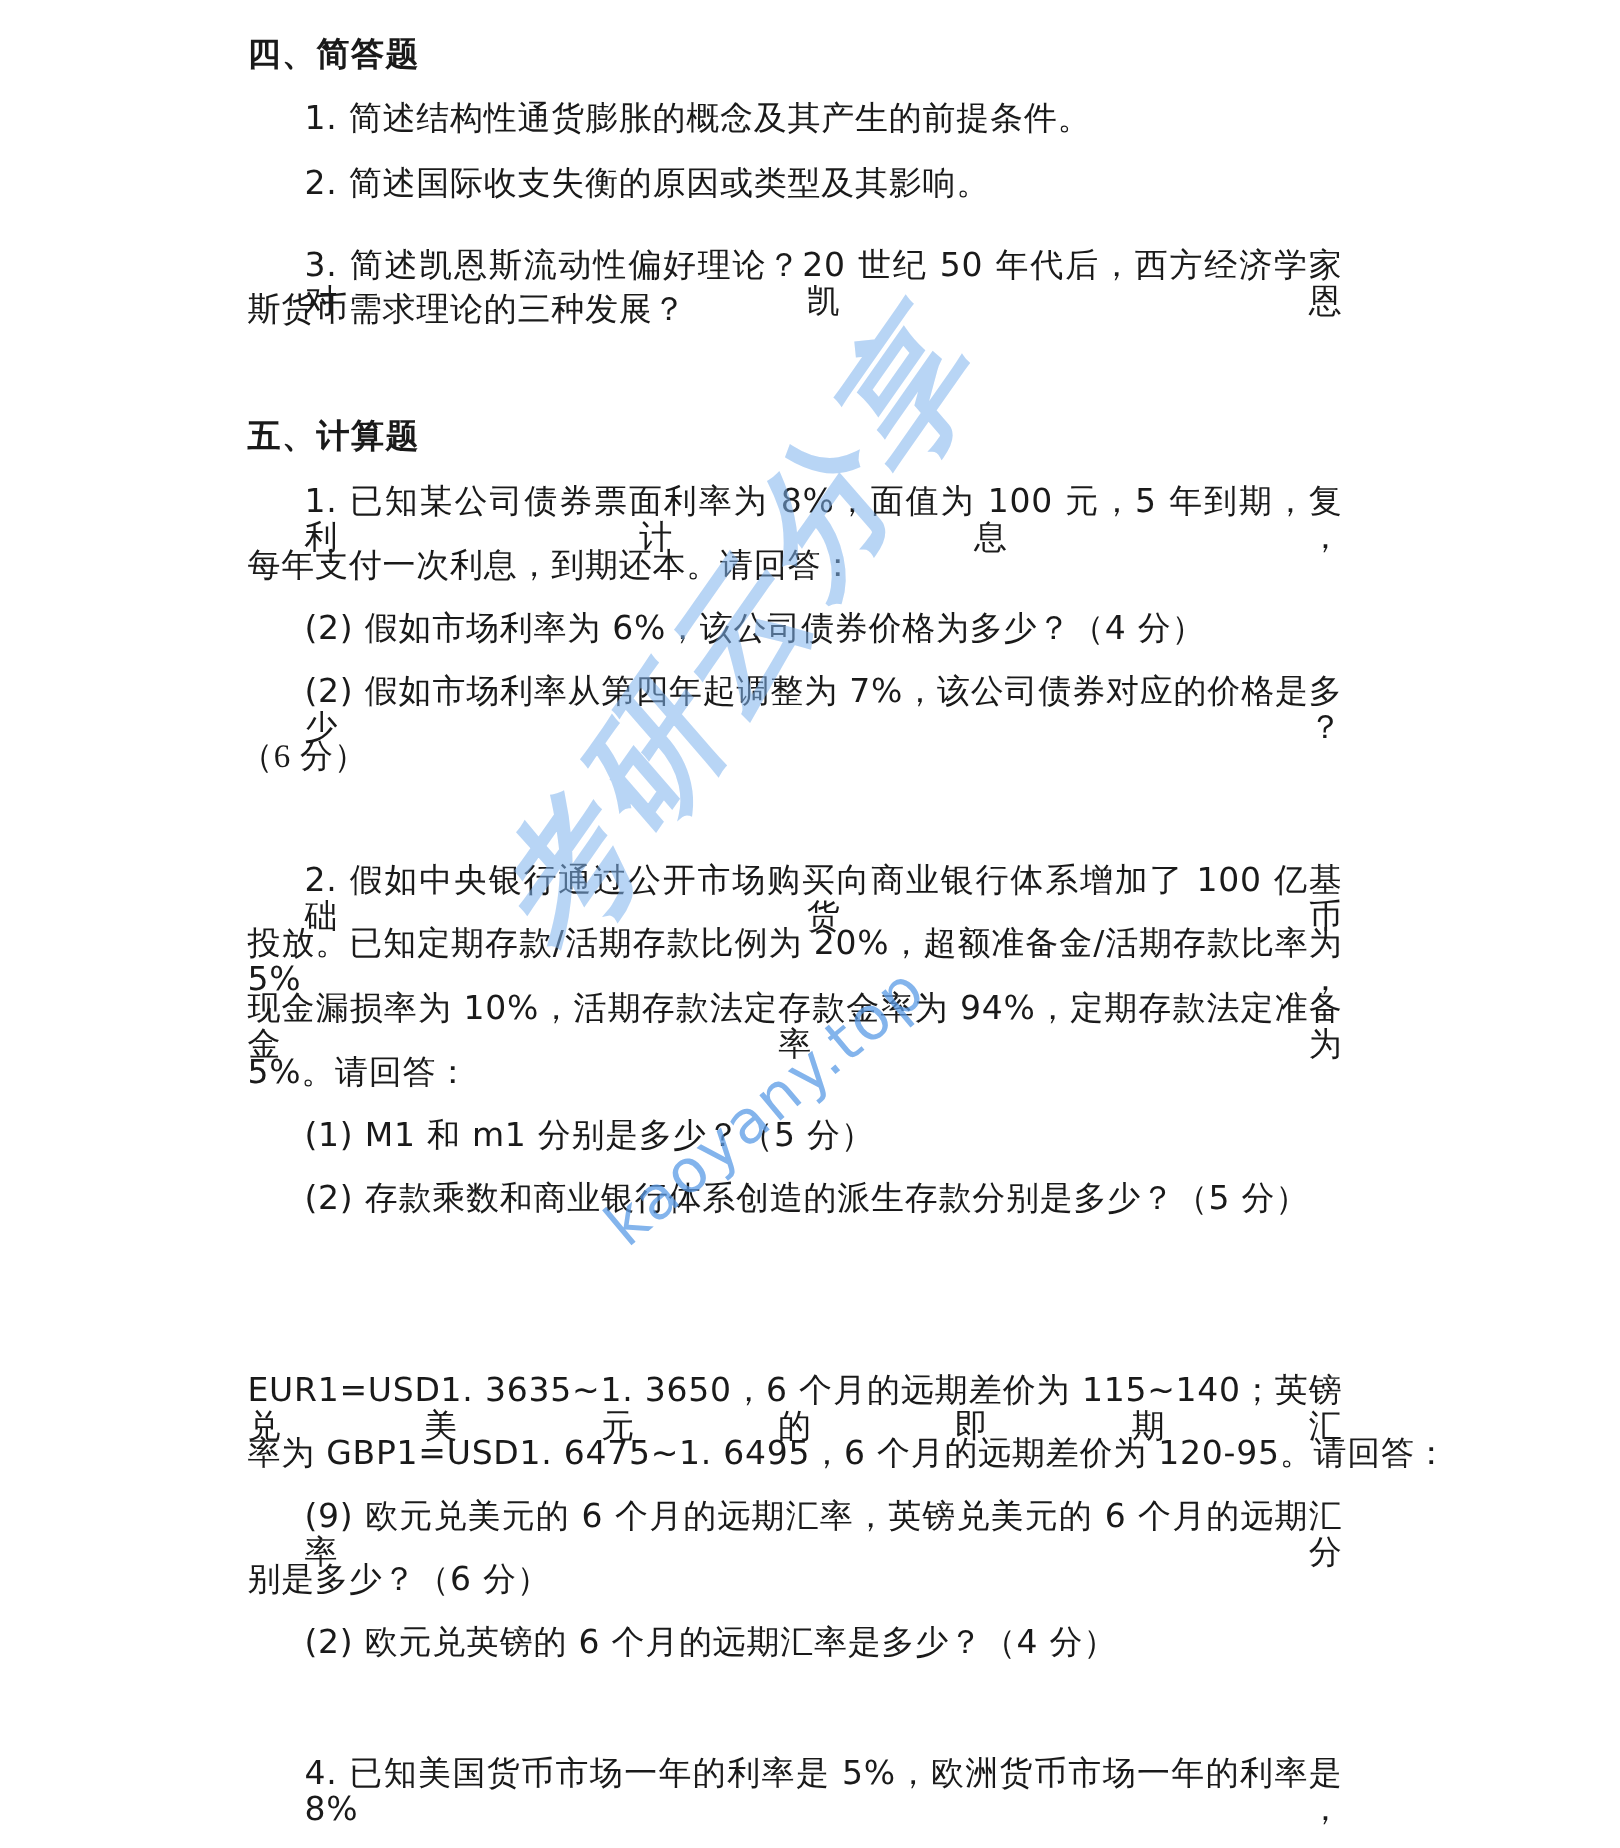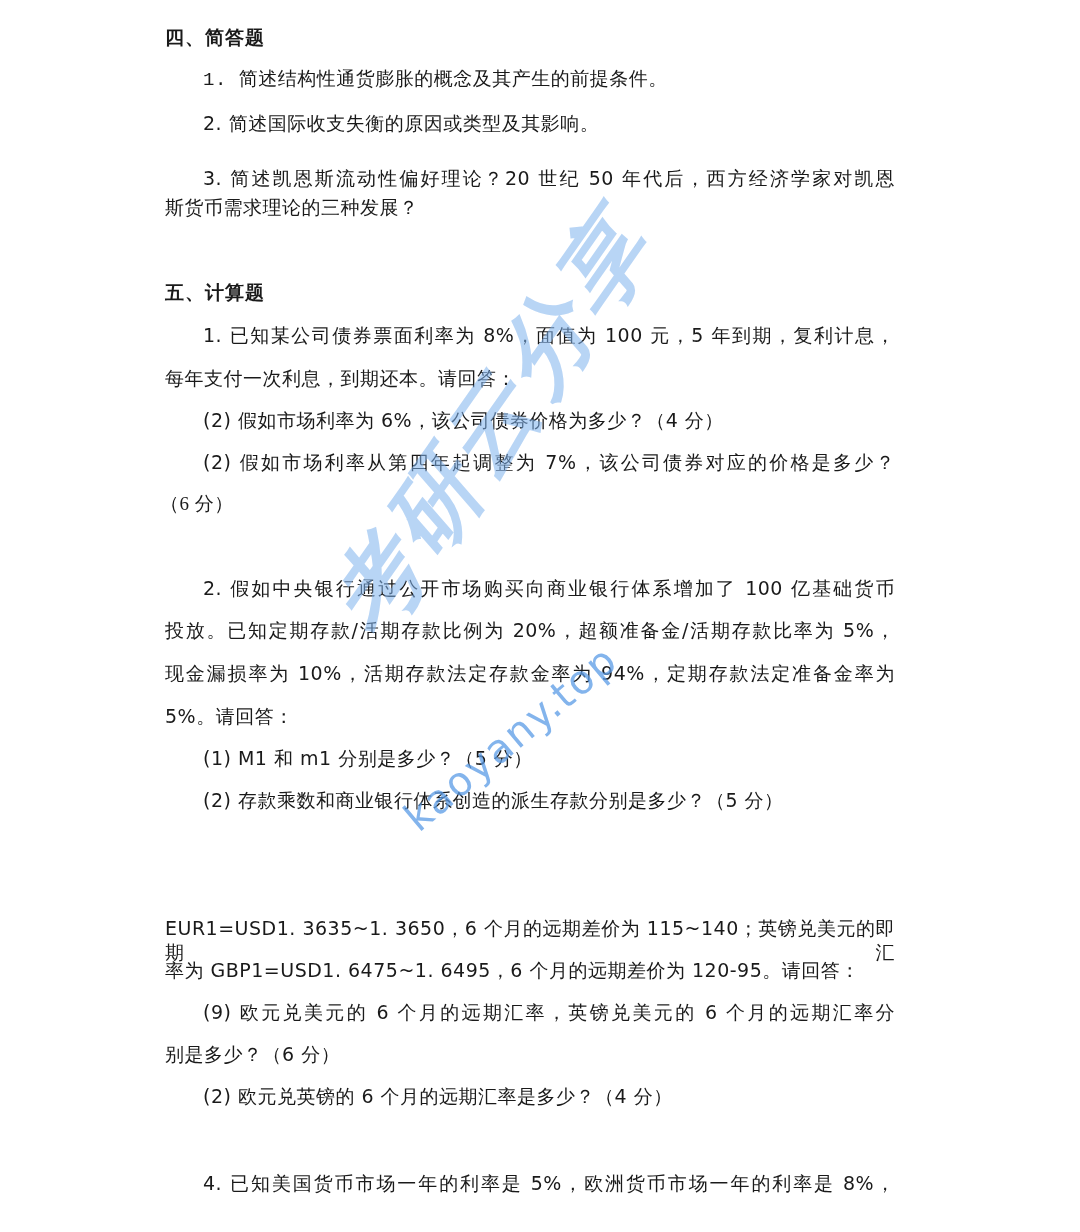--- a/index.html
+++ b/index.html
@@ -5,21 +5,21 @@
   html, body { margin: 0; padding: 0; }
   body {
     width: 1080px; height: 1232px; overflow: hidden;
     background: #ffffff; position: relative;
     font-family: "DejaVu Sans", "Liberation Sans", sans-serif;
     color: #1a1a1a;
   }
   .page { position: absolute; left: 0; top: 0; width: 1080px; height: 1232px; }
   .line {
     position: absolute;
-    font-size: 19px;
+    font-size: 22px;
     line-height: 24px;
     white-space: nowrap;
     letter-spacing: 0.5px;
   }
   .heading { font-weight: bold; left: 165px; letter-spacing: 1px; }
   .indent { left: 203px; }
   .flush { left: 165px; }
   .just { width: 730px; text-align-last: justify; text-align: justify; white-space: normal; }
   .just-i { width: 692px; text-align-last: justify; text-align: justify; white-space: normal; }
   .wm {
@@ -38,21 +38,21 @@
     transform: rotate(-40deg); transform-origin: left top;
     letter-spacing: 2px; color: #5a9be6; opacity: 0.75;
   }
 </style>
 </head>
 <body>
 
 <div class="page">
 
   <div class="line heading" style="top:25px;">四、简答题</div>
-  <div class="line indent" style="top:68px;font-family:Liberation Mono, monospace;">1. 简述结构性通货膨胀的概念及其产生的前提条件。</div>
+  <div class="line indent" style="top:68px;">1. 简述结构性通货膨胀的概念及其产生的前提条件。</div>
   <div class="line indent" style="top:111px;">2. 简述国际收支失衡的原因或类型及其影响。</div>
   <div class="line indent just-i" style="top:153px;margin-top:13px;">3. 简述凯恩斯流动性偏好理论？20 世纪 50 年代后，西方经济学家对凯恩</div>
   <div class="line flush" style="top:195px;">斯货币需求理论的三种发展？</div>
 
   <div class="line heading" style="top:280px;">五、计算题</div>
 
   <div class="line indent just-i" style="top:323px;">1. 已知某公司债券票面利率为 8%，面值为 100 元，5 年到期，复利计息，</div>
   <div class="line flush" style="top:366px;">每年支付一次利息，到期还本。请回答：</div>
   <div class="line indent" style="top:408px;">(2) 假如市场利率为 6%，该公司债券价格为多少？（4 分）</div>
   <div class="line indent just-i" style="top:450px;">(2) 假如市场利率从第四年起调整为 7%，该公司债券对应的价格是多少？</div>

